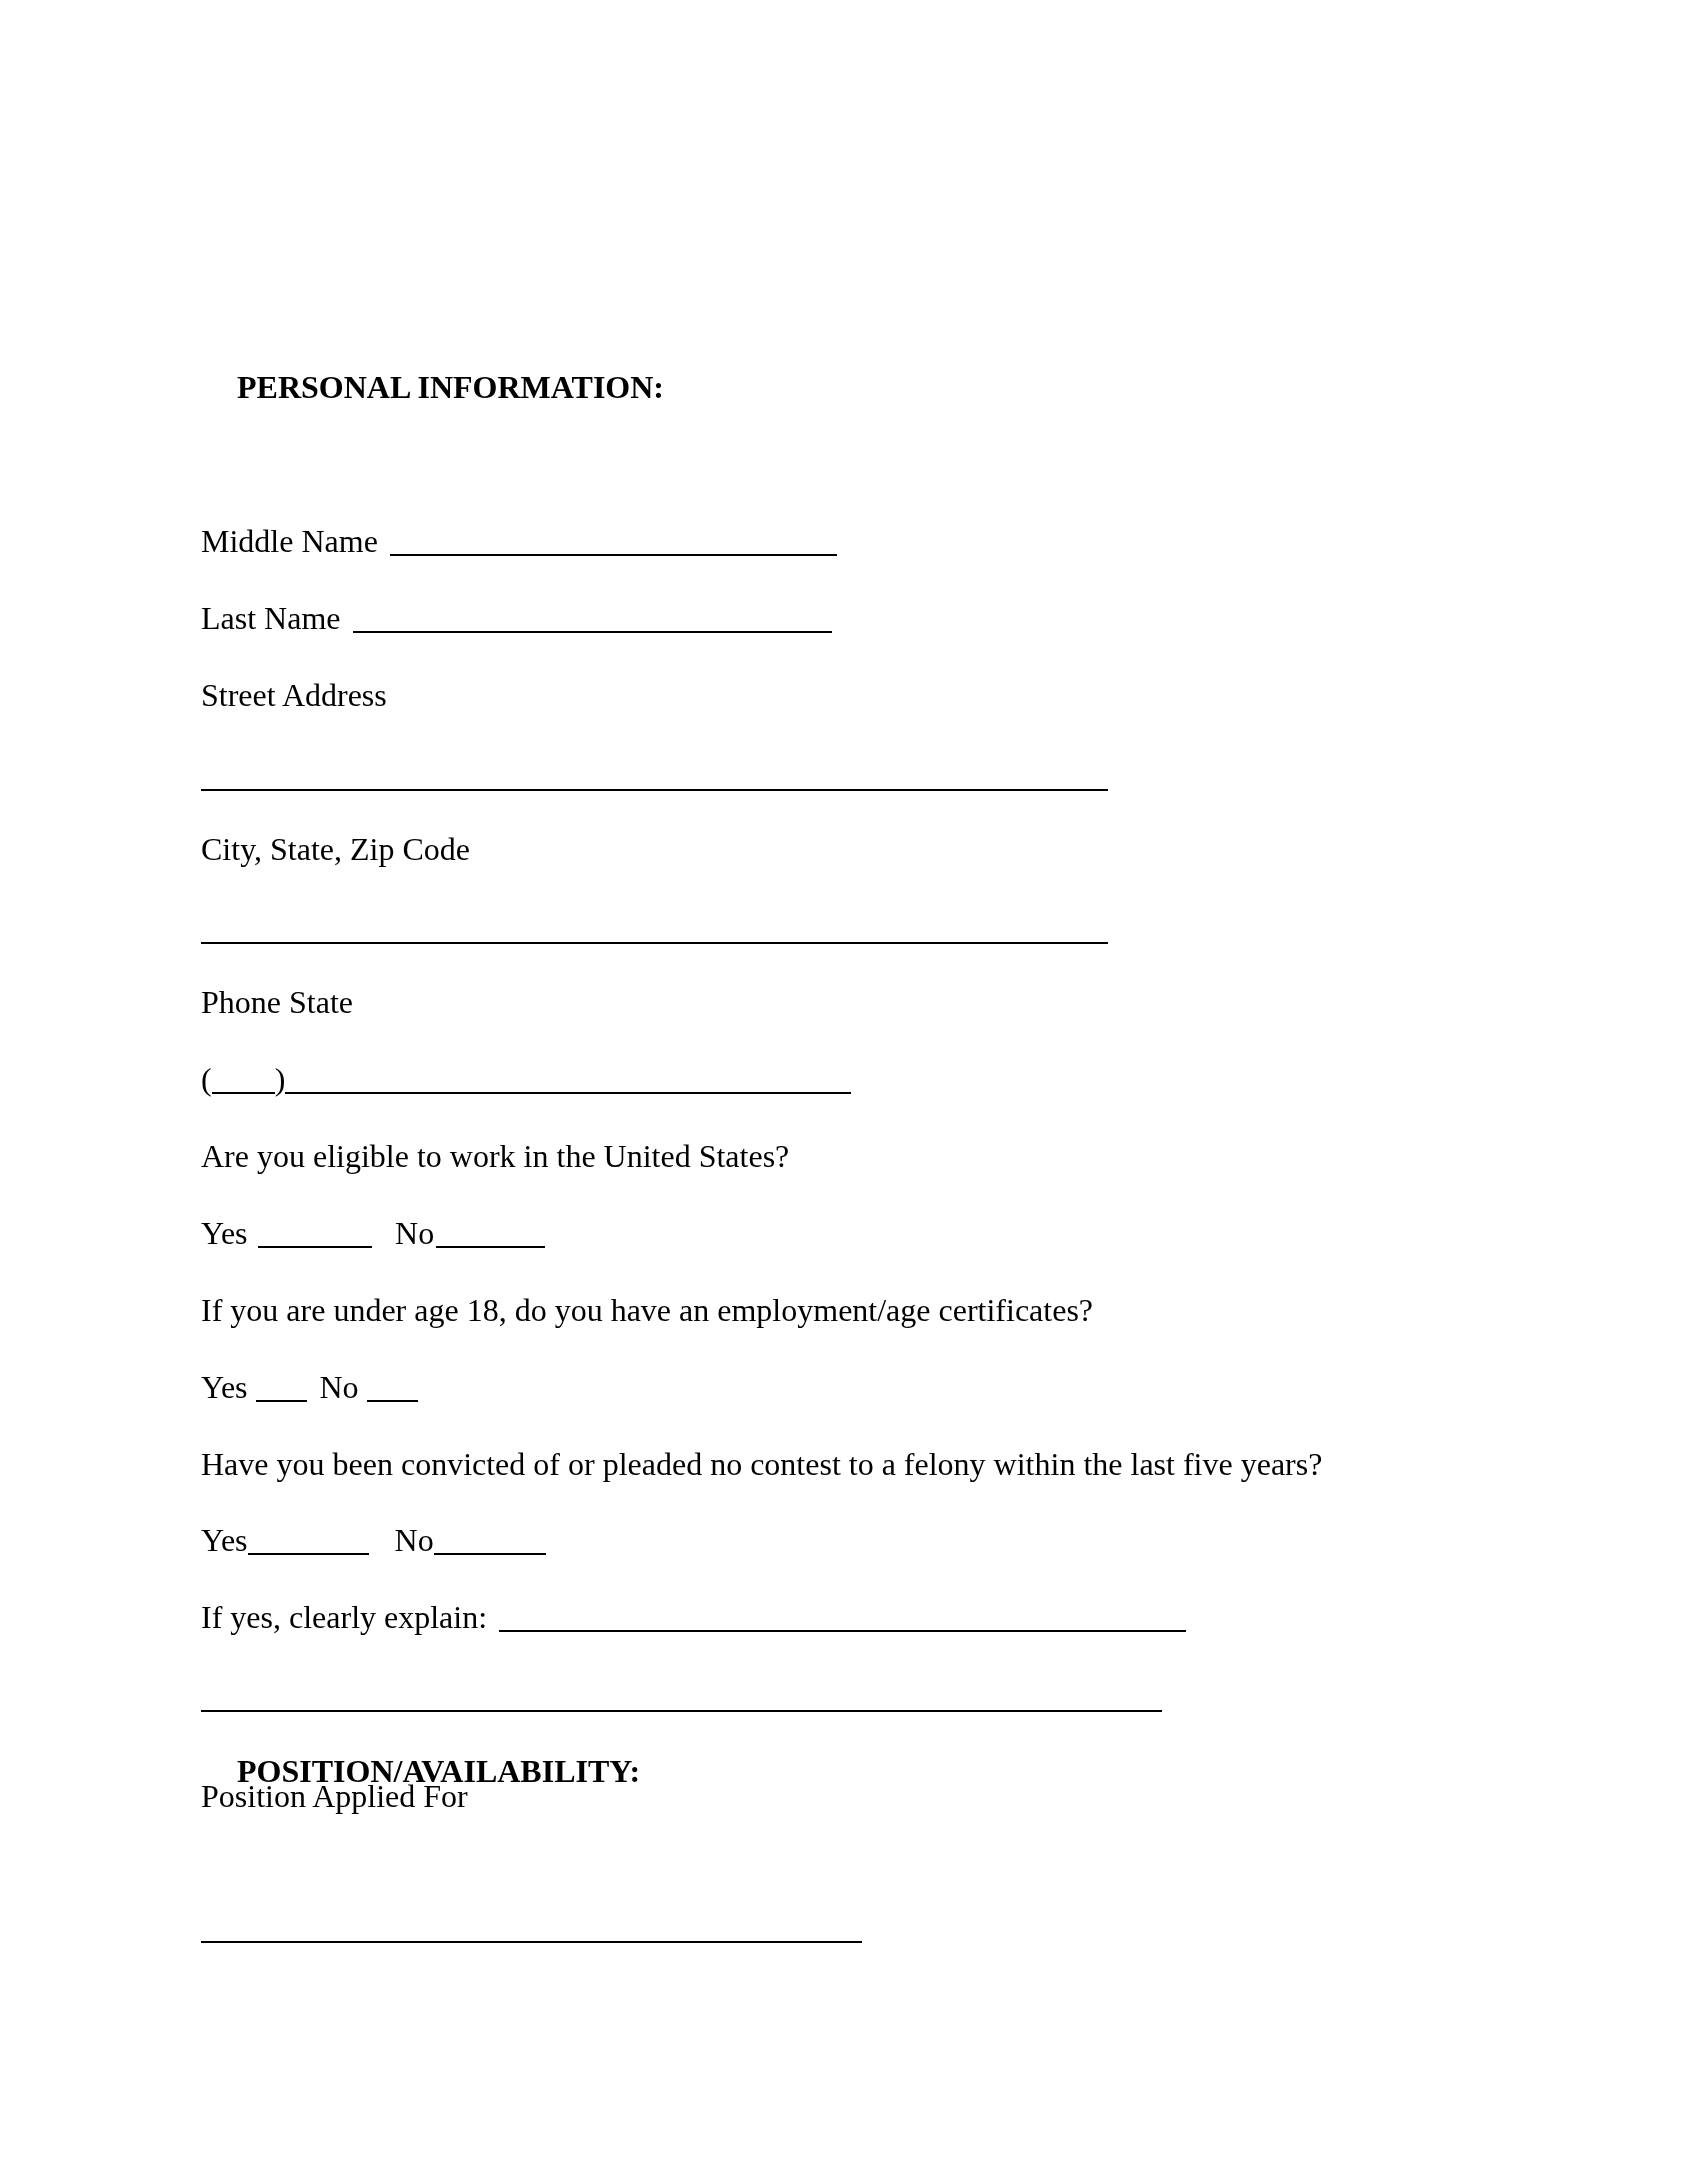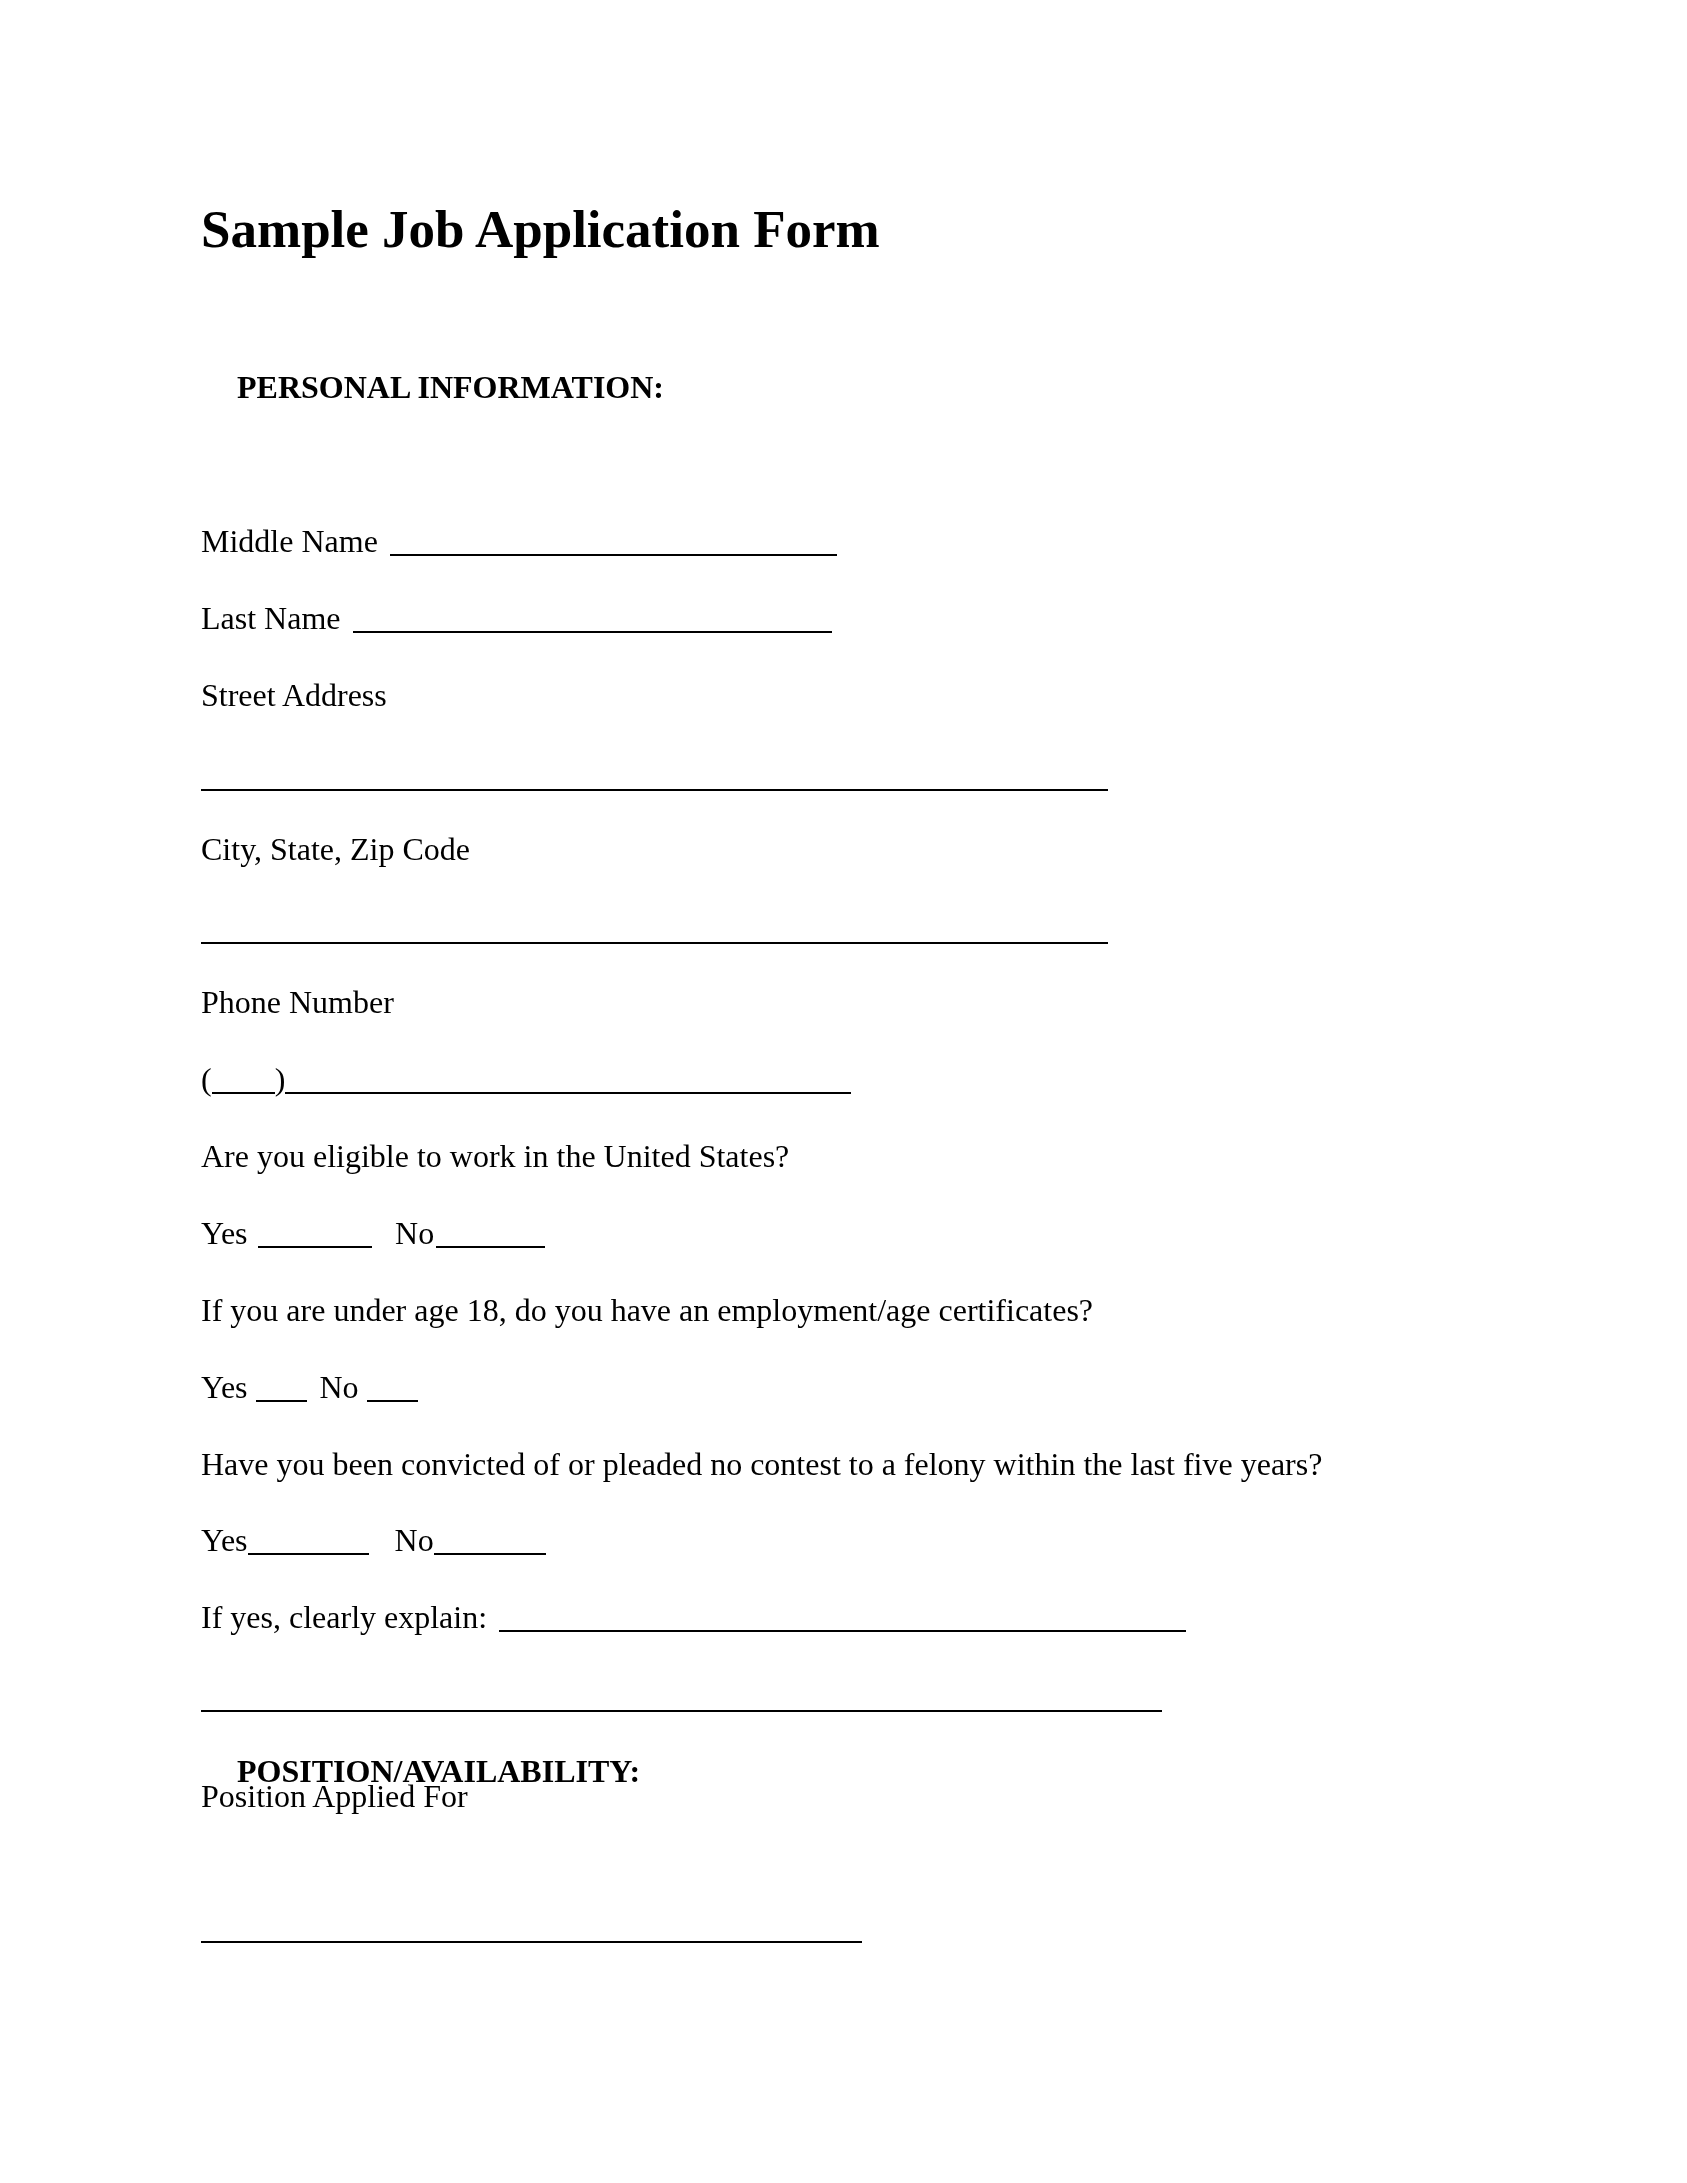--- a/index.html
+++ b/index.html
@@ -41,41 +41,40 @@
     position: absolute;
     height: 0;
     border-top: 2.6px solid #000000;
   }
 </style>
 </head>
 <body>
 
 <div class="page">
 
-  <div class="line doc-title" style="top:199px">Sample Job Application Form</div>
 
 
   <div class="line section-heading" style="top:369px">PERSONAL INFORMATION:</div>
 
 
   <div class="line" style="top:600px">
     <span>Last Name</span><span class="blank" style="width:479px;margin-left:12.2px"></span>
   </div>
 
   <div class="line" style="top:523px">
     <span>Middle Name</span><span class="blank" style="width:447px;margin-left:12.2px"></span>
   </div>
 
   <div class="line" style="top:677px">Street Address</div>
   <div class="rule" style="top:789px;left:201px;width:907px"></div>
 
   <div class="line" style="top:831px">City, State, Zip Code</div>
   <div class="rule" style="top:942px;left:201px;width:907px"></div>
 
-  <div class="line" style="top:984px">Phone Number</div>
+  <div class="line" style="top:984px">Phone State</div>
   <div class="line" style="top:1061px">
     <span>(</span><span class="blank" style="width:63px"></span><span>)</span><span class="blank" style="width:566px"></span>
   </div>
 
   <div class="line" style="top:1138px">Are you eligible to work in the United States?</div>
   <div class="line" style="top:1215px">
     <span>Yes</span><span class="blank" style="width:114px;margin-left:10.5px"></span><span style="margin-left:23px">No</span><span class="blank" style="width:109px;margin-left:1.7px"></span>
   </div>
 
   <div class="line" style="top:1292px">If you are under age 18, do you have an employment/age certificates?</div>

